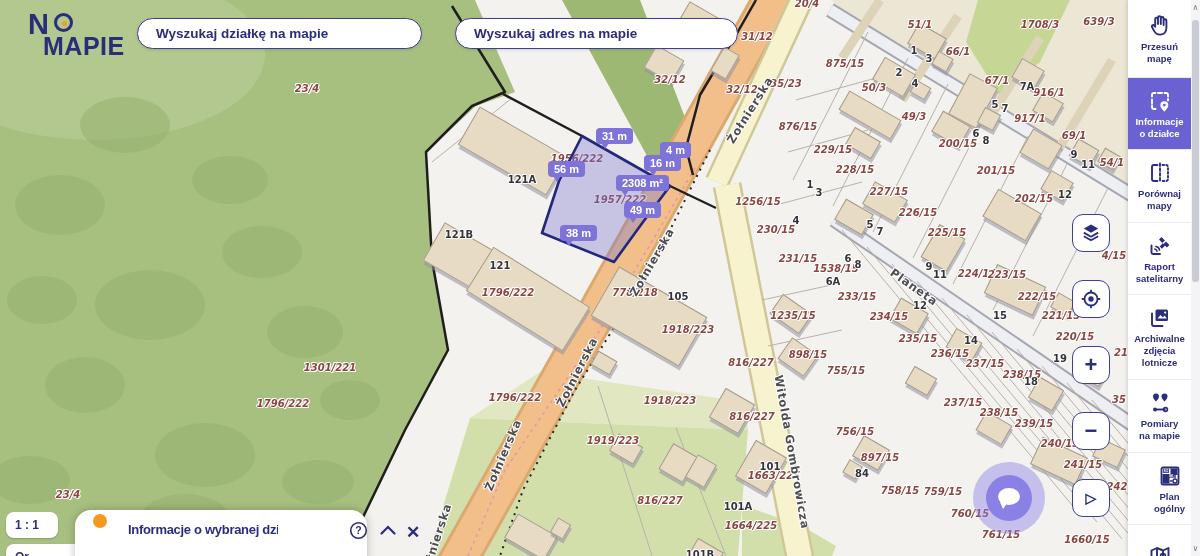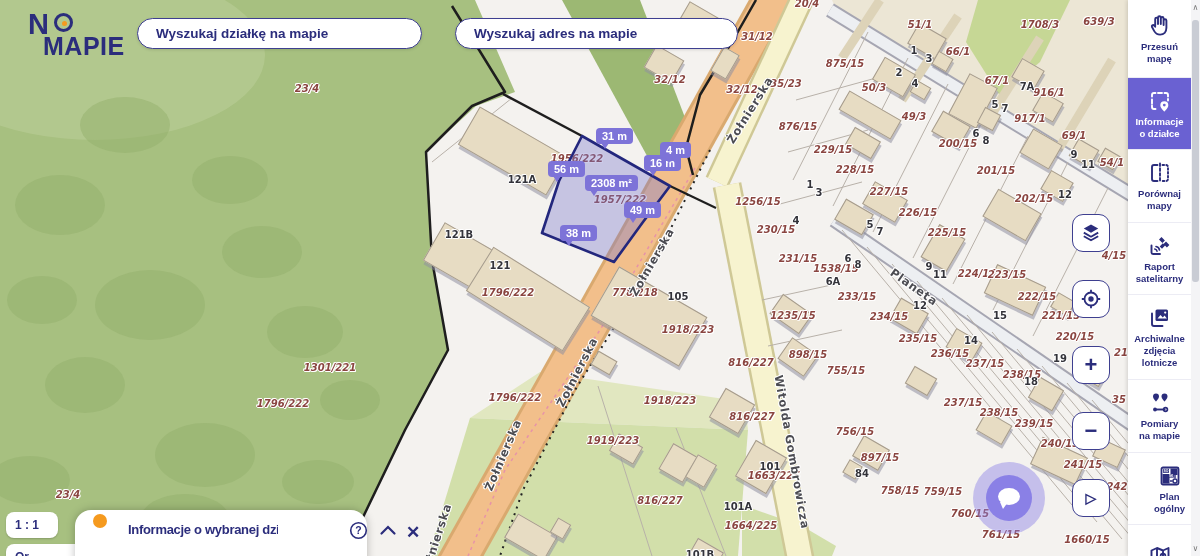--- a/index.html
+++ b/index.html
@@ -313,21 +313,21 @@
         <div class="lbl ls" style="left: 914px; top: 287px; transform: translate(-50%, -50%) rotate(35deg);">Planeta</div>
       </div>
     <div id="sel-layer"><svg width="1200" height="556" viewBox="0 0 1200 556">
      <polygon points="582,136 670,186 643,222 614,262 542,233 559,181" fill="rgba(123,120,205,0.38)" stroke="#23277d" stroke-width="2.6" stroke-linejoin="round"></polygon>
    </svg></div>
     <div id="tips">
         <div class="tip" style="left: 644px; top: 155px;">16 m</div>
         <div class="tip" style="left: 660px; top: 142px;">4 m</div>
         <div class="tip" style="left: 596px; top: 128px;">31 m</div>
         <div class="tip" style="left: 548px; top: 161px;">56 m</div>
-        <div class="tip" style="left: 585px; top: 175px;">2308 m²</div>
+        <div class="tip" style="left: 616px; top: 175px;">2308 m²</div>
         <div class="tip" style="left: 624px; top: 202px;">49 m</div>
         <div class="tip" style="left: 560px; top: 225px;">38 m</div>
       </div>
   </div>
 
   <div class="logo">
     <span class="n">N</span>
     <span class="ring">
         <span class="dot"></span>
       </span>

